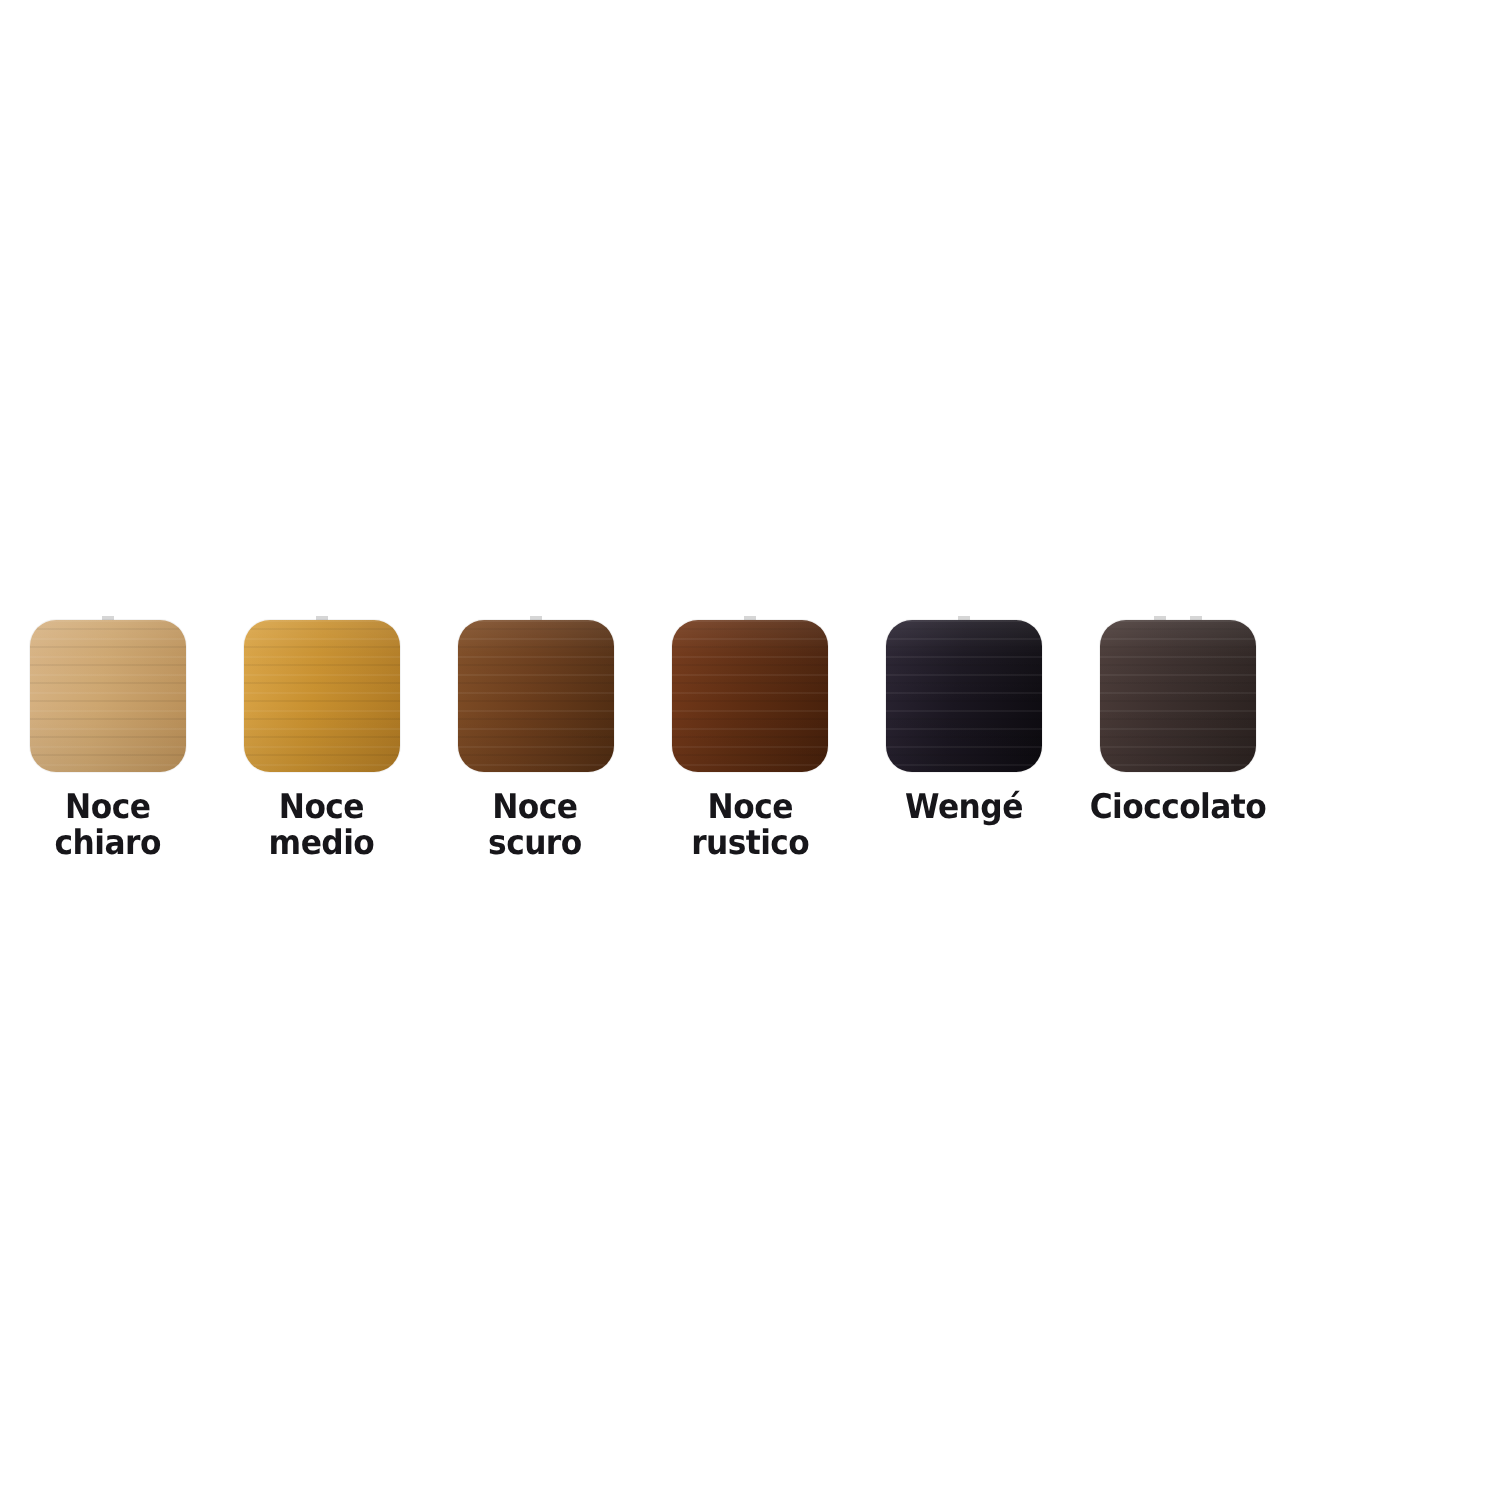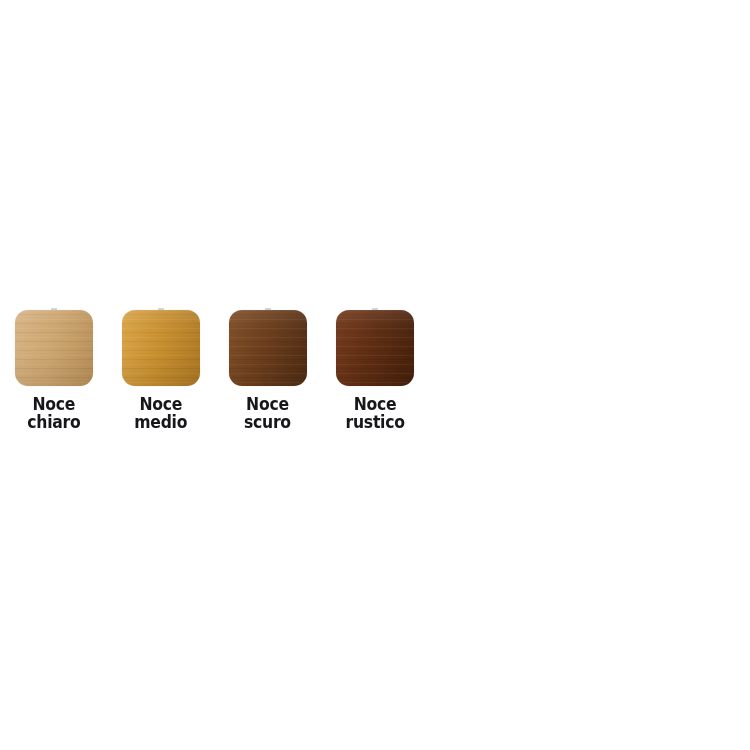--- a/index.html
+++ b/index.html
@@ -151,14 +151,35 @@
         <div class="tick-marks">
           <span class="tick-mark"></span>
         </div>
         <div class="chip" style="background: linear-gradient(100deg, rgb(115, 57, 26) 0%, rgb(94, 45, 18) 45%, rgb(70, 32, 11) 100%);">
           <span class="grain"></span>
           <span class="sheen"></span>
         </div>
         <div class="chip-label">Noce
 rustico</div>
       </div>
+      <div class="swatch-cell">
+        <div class="tick-marks">
+          <span class="tick-mark"></span>
+        </div>
+        <div class="chip" style="background: linear-gradient(100deg, rgb(42, 36, 50) 0%, rgb(26, 22, 32) 45%, rgb(13, 11, 16) 100%);">
+          <span class="grain"></span>
+          <span class="sheen"></span>
+        </div>
+        <div class="chip-label">Wengé</div>
+      </div>
+      <div class="swatch-cell">
+        <div class="tick-marks">
+          <span class="tick-mark"></span>
+          <span class="tick-mark"></span>
+        </div>
+        <div class="chip" style="background: linear-gradient(100deg, rgb(74, 59, 56) 0%, rgb(59, 47, 45) 45%, rgb(43, 34, 32) 100%);">
+          <span class="grain"></span>
+          <span class="sheen"></span>
+        </div>
+        <div class="chip-label">Cioccolato</div>
+      </div>
     </div>
 </div>
 
 </body></html>

